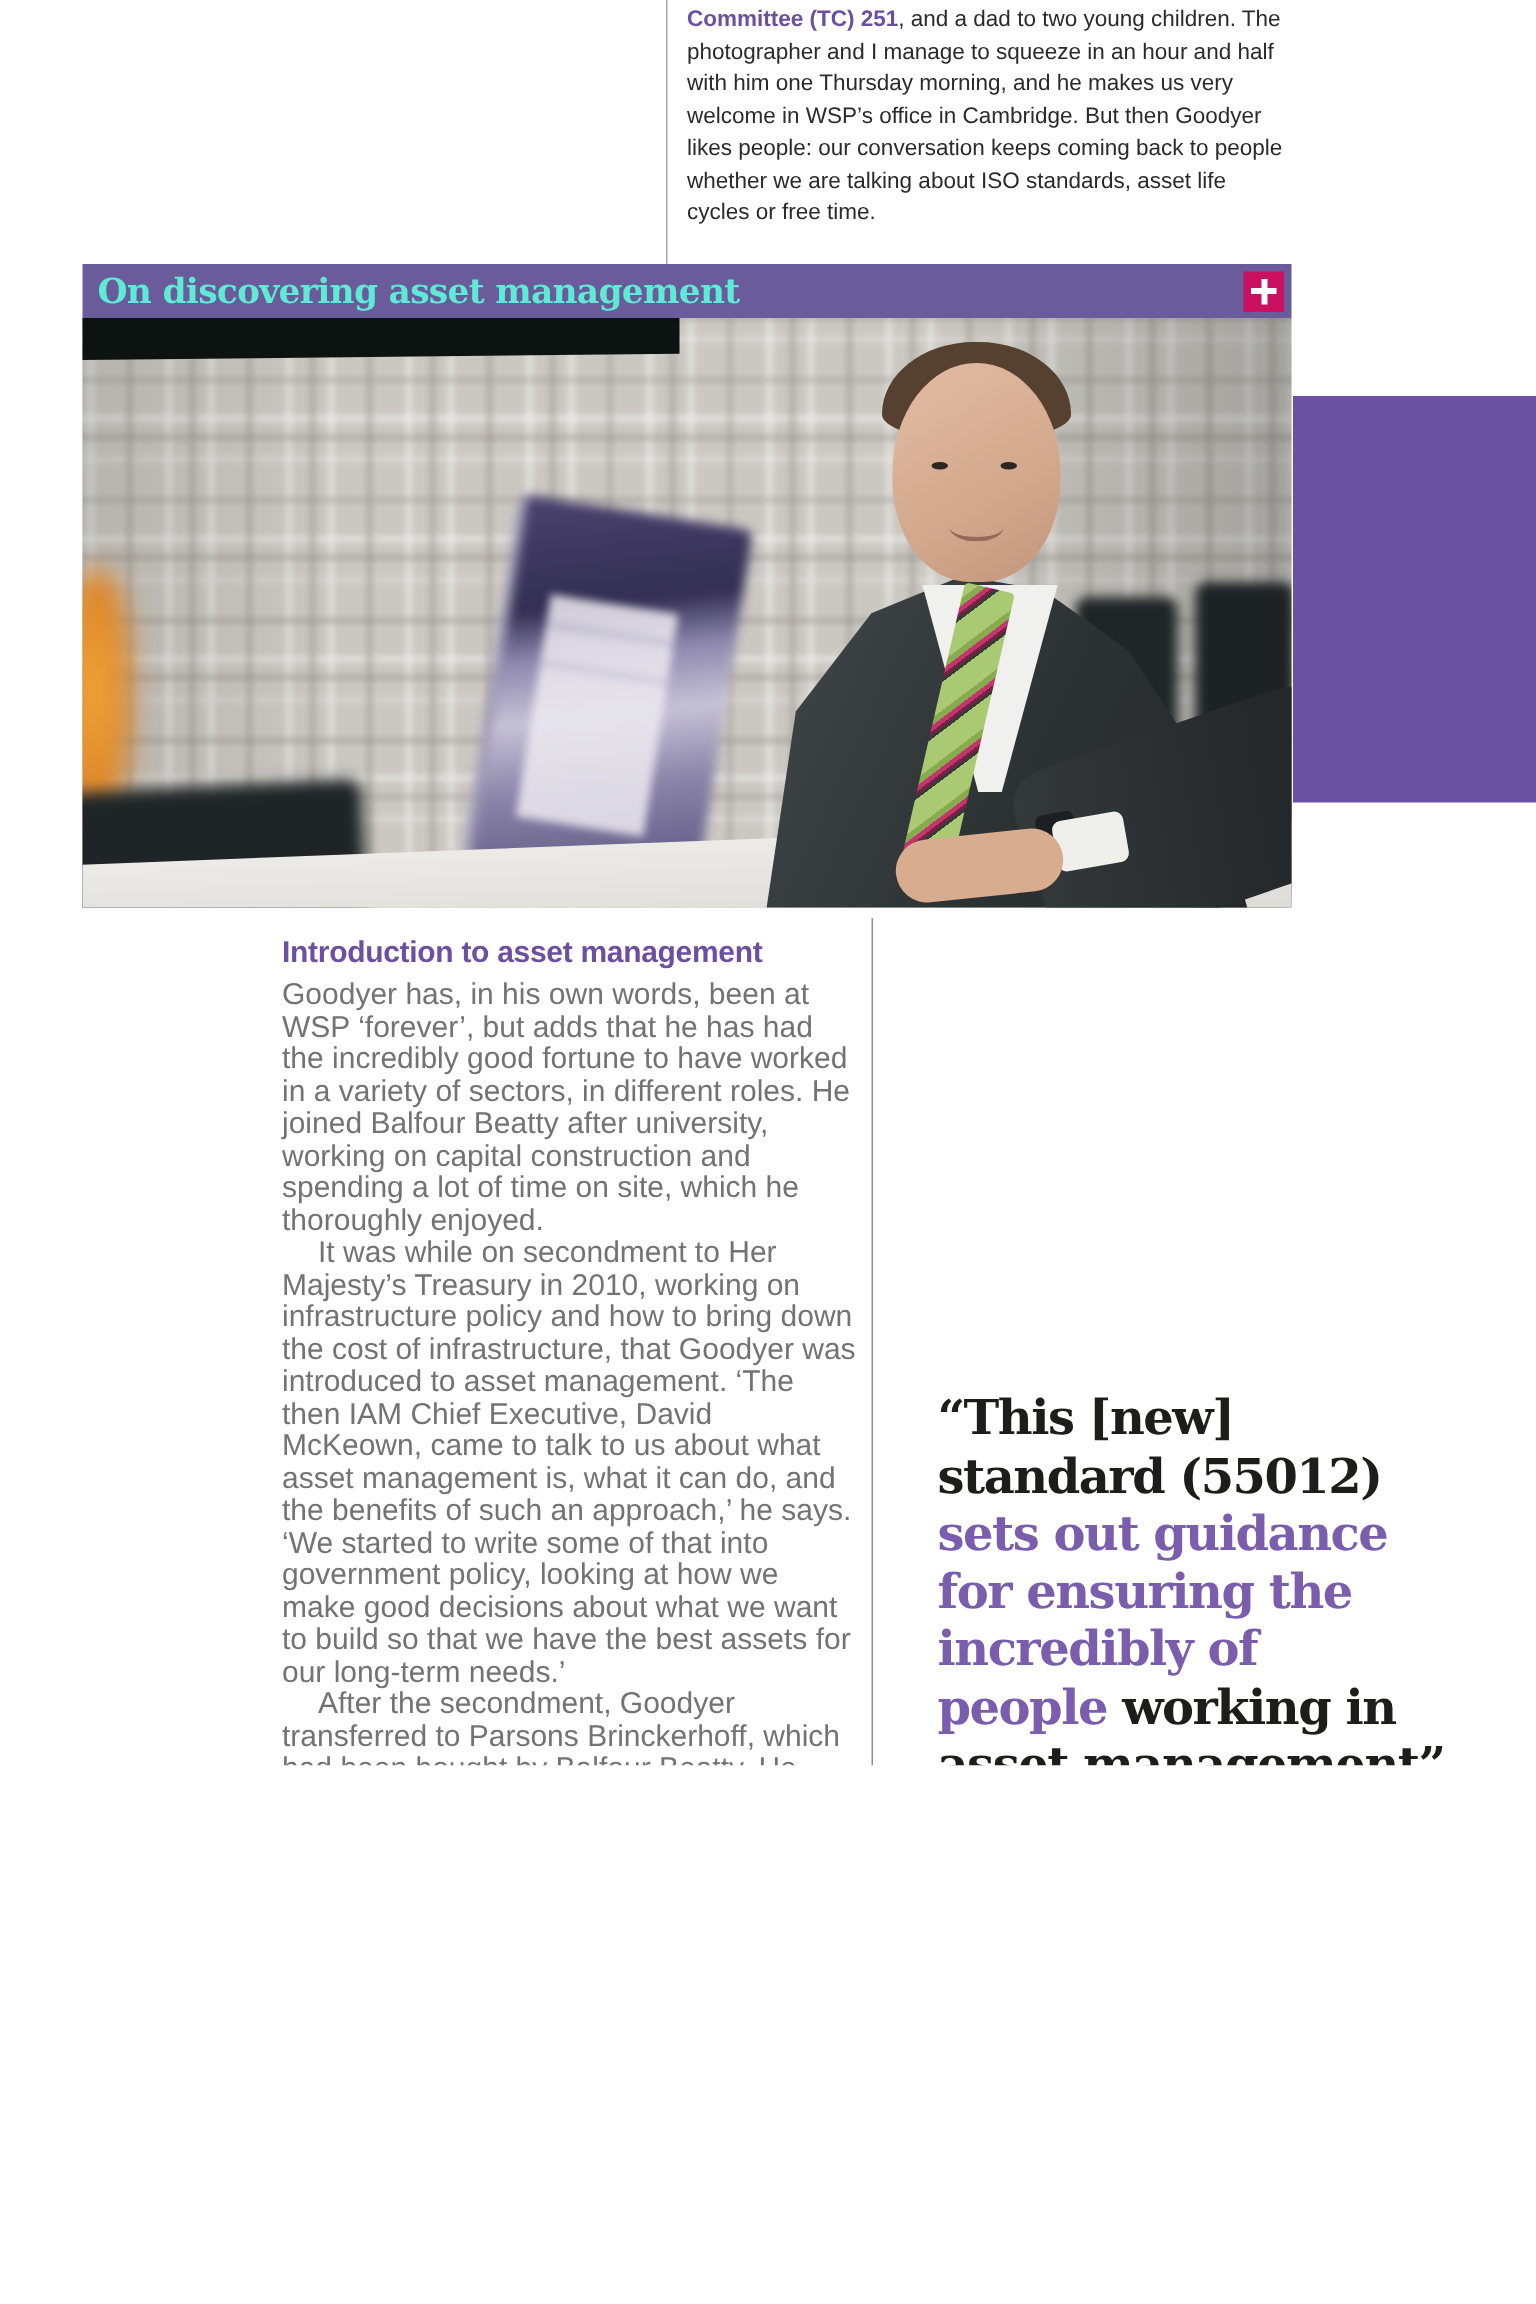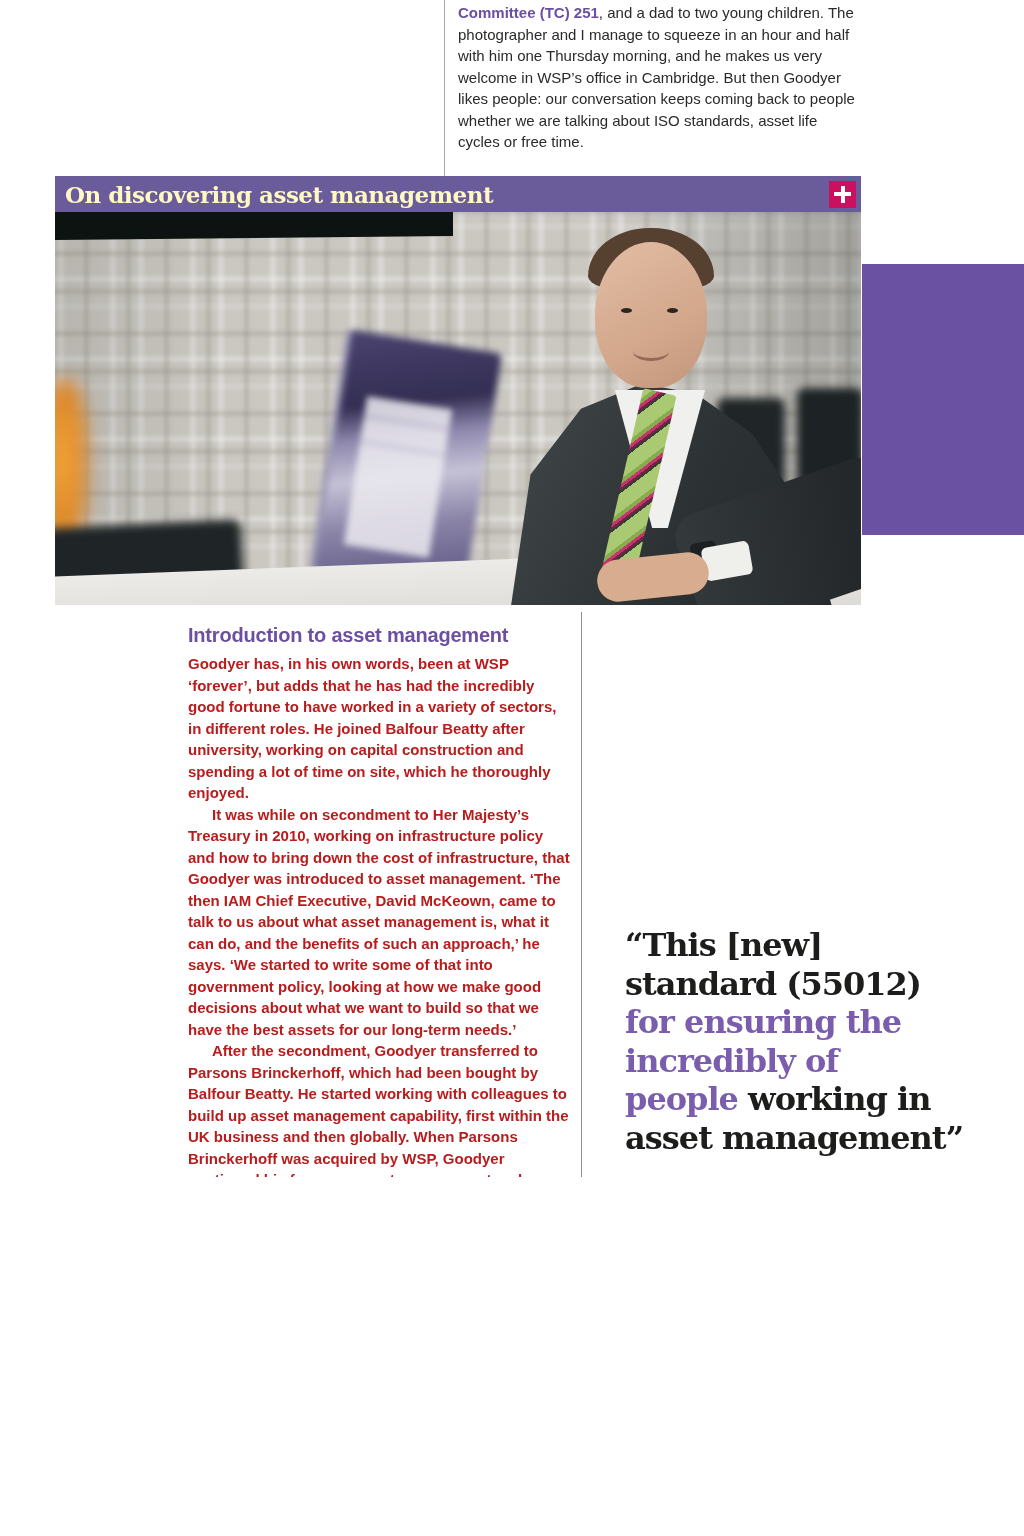--- a/index.html
+++ b/index.html
@@ -8,21 +8,21 @@
 
   
   .top-divider{position:absolute;left:444px;top:0;width:1px;height:176px;background:#a8a8a8;}
   .intro-text{position:absolute;left:458px;top:2px;width:402px;font-size:15px;line-height:21.5px;color:#2a2a2a;}
   .intro-lead{color:#6b4fa0;font-weight:bold;}
 
   
   .banner{position:absolute;background:#6a5b9b;display:flex;align-items:center;justify-content:space-between;}
   .banner1{left:55px;top:176px;width:806px;height:36px;}
   .banner2{left:160px;top:1233px;width:808px;height:37px;gap:40px;}
-  .banner-title{color:#fef9c3;font-family:"DejaVu Serif",serif;font-weight:bold;font-size:23px;
+  .banner-title{color:#5eead4;font-family:"DejaVu Serif",serif;font-weight:bold;font-size:23px;
                 padding-left:10px;letter-spacing:-0.5px;white-space:nowrap;}
   .plus-box{width:27px;height:27px;background:#c9115f;margin-right:5px;position:relative;flex:0 0 auto;cursor:pointer;}
   .plus-icon{position:absolute;inset:0;}
   .plus-icon::before{content:"";position:absolute;left:5px;top:11.5px;width:17px;height:4px;background:#ffffff;}
   .plus-icon::after{content:"";position:absolute;left:11.5px;top:5px;width:4px;height:17px;background:#ffffff;}
 
   
   .photo1{position:absolute;left:55px;top:212px;width:806px;height:393px;background:#cbc8c2;overflow:hidden;}
   .wallpaper{position:absolute;inset:-8px;background-color:#cbc8c2;
     background-image:
@@ -66,21 +66,21 @@
   .hand1{position:absolute;left:542px;top:344px;width:112px;height:42px;background:#d8ac8e;border-radius:24px;transform:rotate(-6deg);}
 
   
   .purple-right{position:absolute;left:862px;top:264px;width:162px;height:271px;background:#6a51a2;}
   .purple-left{position:absolute;left:0;top:1328px;width:162px;height:208px;background:#6a51a2;}
 
   
   .col-divider{position:absolute;left:581px;top:612px;width:1px;height:616px;background:#8f8f8f;}
   .article{position:absolute;left:188px;top:624px;width:384px;}
   .article-heading{font-size:20px;font-weight:bold;color:#6d4fa1;margin:0 0 6px 0;letter-spacing:-0.2px;}
-  .article p{margin:0;font-size:15px;line-height:21.5px;color:#b91c1c;font-weight:bold;}
+  .article p{margin:0;font-size:20px;line-height:21.5px;color:#737373;}
   .article p.indent{text-indent:24px;}
 
   
   .quote{position:absolute;left:625px;top:926px;width:400px;font-family:"DejaVu Serif",serif;
          font-weight:bold;font-size:32px;line-height:38.5px;letter-spacing:-1px;color:#1d1d1b;}
   .q-line{white-space:nowrap;}
   .q-purple{color:#7a5ead;}
 
   
   .photo2{position:absolute;left:162px;top:1270px;width:806px;height:266px;overflow:hidden;background:#aab2ac;}
@@ -152,20 +152,21 @@
   <div class="article">
     <h2 class="article-heading">Introduction to asset management</h2>
     <p>Goodyer has, in his own words, been at WSP ‘forever’, but adds that he has had the incredibly good fortune to have worked in a variety of sectors, in different roles. He joined Balfour Beatty after university, working on capital construction and spending a lot of time on site, which he thoroughly enjoyed.</p>
     <p class="indent">It was while on secondment to Her Majesty’s Treasury in 2010, working on infrastructure policy and how to bring down the cost of infrastructure, that Goodyer was introduced to asset management. ‘The then IAM Chief Executive, David McKeown, came to talk to us about what asset management is, what it can do, and the benefits of such an approach,’ he says. ‘We started to write some of that into government policy, looking at how we make good decisions about what we want to build so that we have the best assets for our long-term needs.’</p>
     <p class="indent">After the secondment, Goodyer transferred to Parsons Brinckerhoff, which had been bought by Balfour Beatty. He started working with colleagues to build up asset management capability, first within the UK business and then globally. When Parsons Brinckerhoff was acquired by WSP, Goodyer continued his focus on asset management and bringing together all the people involved.</p>
   </div>
 
   <div class="quote">
     <div class="q-line"><span>“This [new]</span></div>
     <div class="q-line"><span>standard (55012)</span></div>
+    <div class="q-line"><span class="q-purple">sets out guidance</span></div>
     <div class="q-line"><span class="q-purple">for ensuring the</span></div>
     <div class="q-line"><span class="q-purple">incredibly of</span></div>
     <div class="q-line"><span class="q-purple">people </span><span>working in</span></div>
     <div class="q-line"><span>asset management”</span></div>
   </div>
 
   <div class="banner banner2">
     <span class="banner-title">On proudest achievements</span>
     <span class="plus-box">
         <span class="plus-icon"></span>

